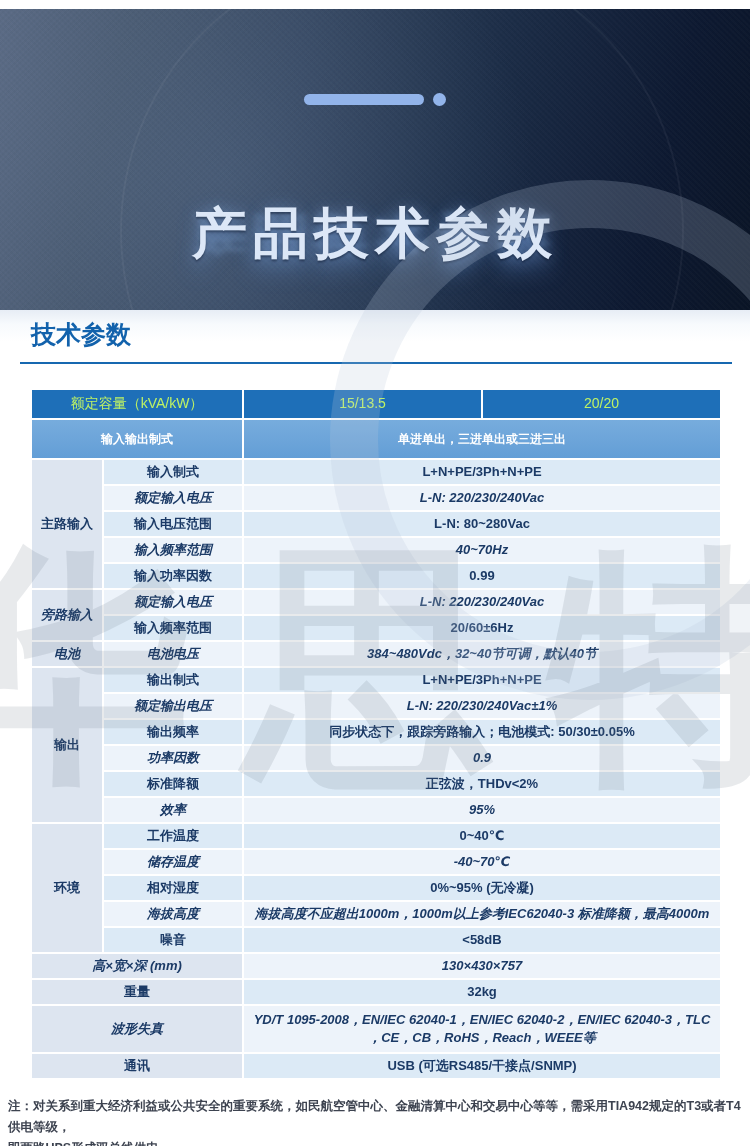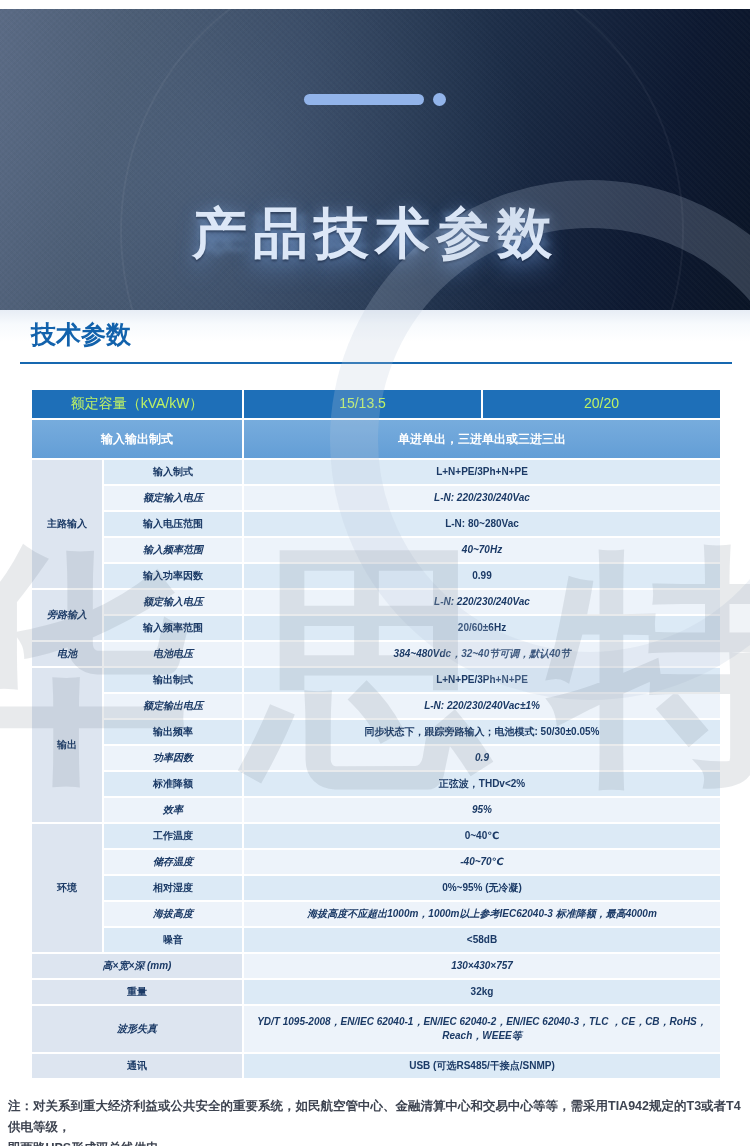--- a/index.html
+++ b/index.html
@@ -55,21 +55,21 @@
     font-size:250px;line-height:1;font-weight:700;letter-spacing:55px;white-space:nowrap;
     color:rgba(95,105,118,.14);
   }
   
   table.spec{
     position:absolute;left:30px;top:78px;width:690px;z-index:2;
     border-collapse:collapse;table-layout:fixed;
   }
   table.spec td{
     border:2px solid #ffffff;text-align:center;vertical-align:middle;
-    font-size:10px;font-weight:700;color:#1b3a66;padding:1px 6px;line-height:1.4;
+    font-size:13px;font-weight:700;color:#1b3a66;padding:1px 6px;line-height:1.4;
   }
   tr.head{height:30px;}
   tr.head td{background:#1e6fb8;color:#bef264;font-size:14px;font-weight:400;}
   tr.mode{height:40px;}
   tr.mode td{
     background:linear-gradient(#77acdd,#639ed6);color:#fff;font-size:12px;font-weight:700;
   }
   tr.r{height:26px;}
   tr.cert{height:48px;}
   tr.odd td{background:#dceaf6;}

